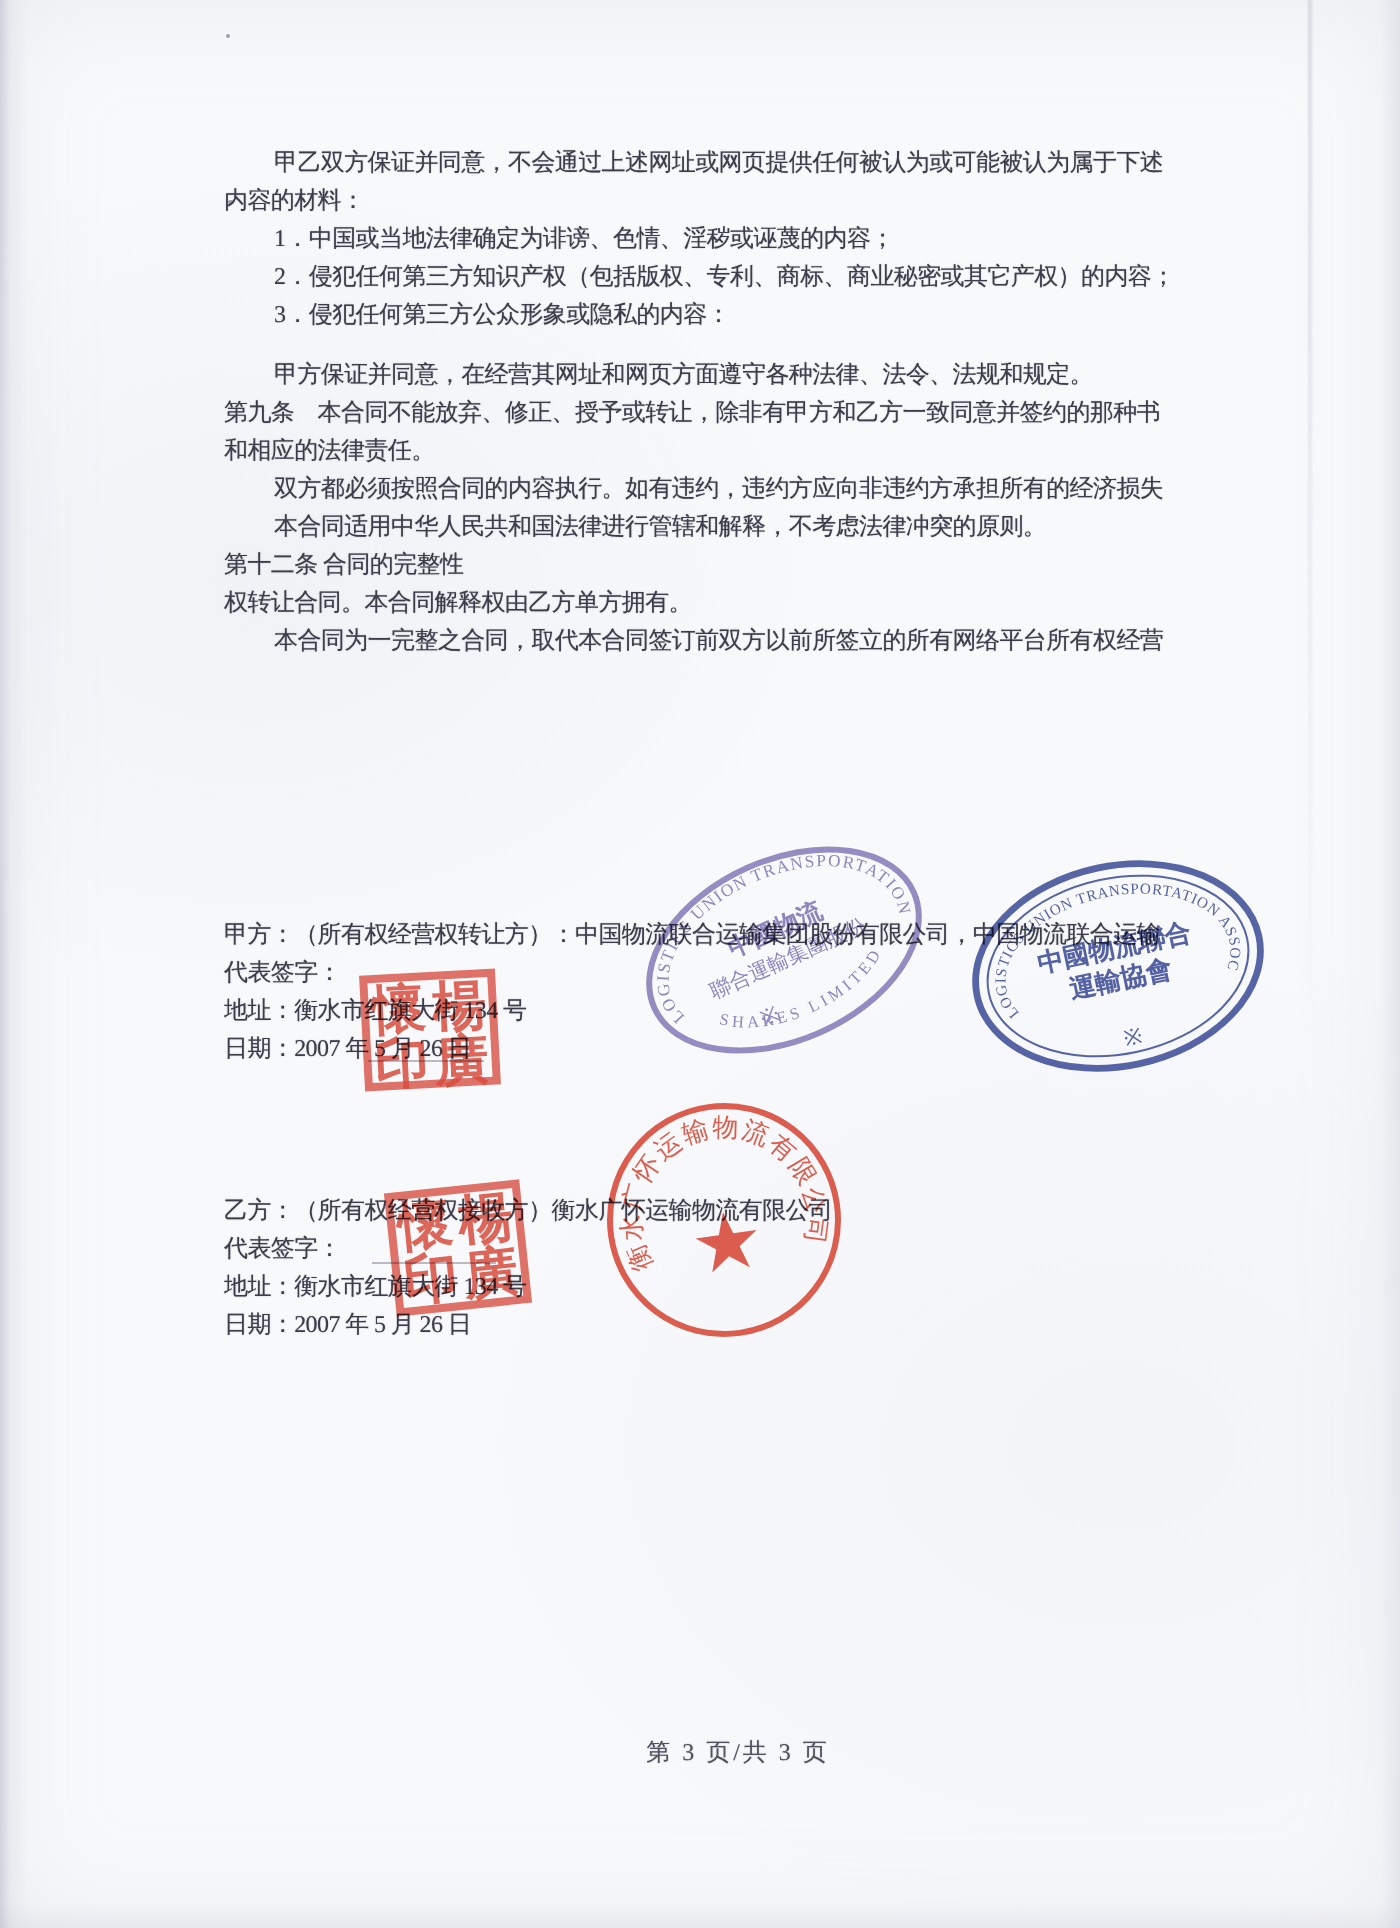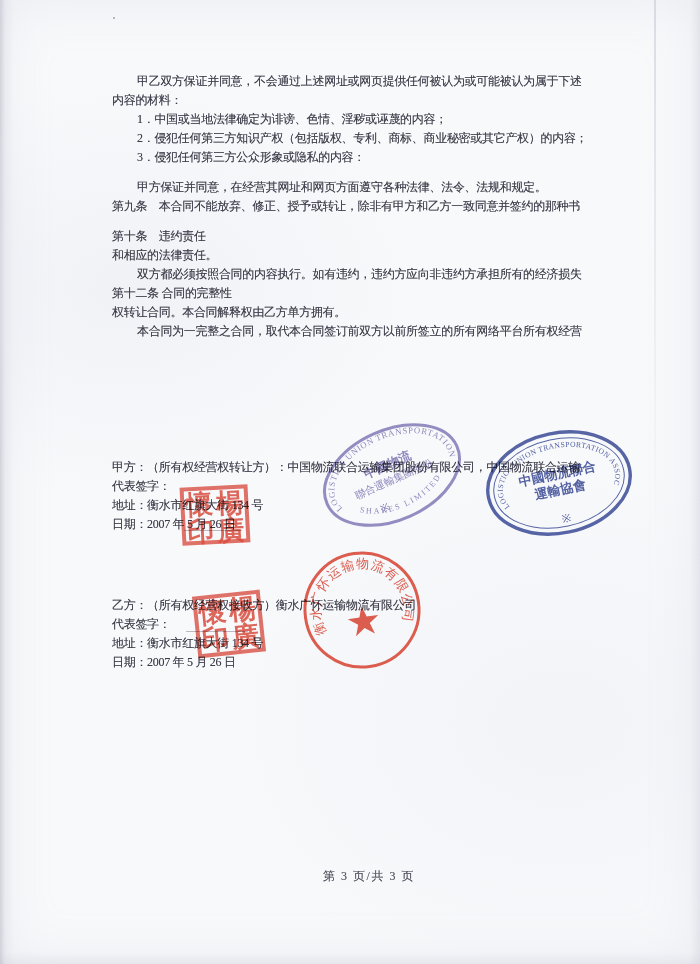--- a/index.html
+++ b/index.html
@@ -84,23 +84,23 @@
   <div class="speck" style="left:114px;top:100px;width:3px;height:2px;"></div>
 
   <div id="body-text" class="doc-text">
     <div class="line ind">甲乙双方保证并同意，不会通过上述网址或网页提供任何被认为或可能被认为属于下述</div>
     <div class="line">内容的材料：</div>
     <div class="line ind">1．中国或当地法律确定为诽谤、色情、淫秽或诬蔑的内容；</div>
     <div class="line ind">2．侵犯任何第三方知识产权（包括版权、专利、商标、商业秘密或其它产权）的内容；</div>
     <div class="line ind">3．侵犯任何第三方公众形象或隐私的内容：</div>
     <div class="line ind gap">甲方保证并同意，在经营其网址和网页方面遵守各种法律、法令、法规和规定。</div>
     <div class="line">第九条　本合同不能放弃、修正、授予或转让，除非有甲方和乙方一致同意并签约的那种书</div>
-    <div class="line gap">第十条　违约责任</div>
     <div class="line">和相应的法律责任。</div>
     <div class="line ind">双方都必须按照合同的内容执行。如有违约，违约方应向非违约方承担所有的经济损失</div>
+    <div class="line ind">本合同适用中华人民共和国法律进行管辖和解释，不考虑法律冲突的原则。</div>
     <div class="line">第十二条 合同的完整性</div>
     <div class="line">权转让合同。本合同解释权由乙方单方拥有。</div>
     <div class="line ind">本合同为一完整之合同，取代本合同签订前双方以前所签立的所有网络平台所有权经营</div>
   </div>
 
   <div id="party-a" class="party-block doc-text">
     <div class="line">甲方：（所有权经营权转让方）：中国物流联合运输集团股份有限公司，中国物流联合运输</div>
     <div class="line">代表签字：</div>
     <div class="line">地址：衡水市红旗大街 134 号</div>
     <div class="line">日期：2007 年 5 月 26 日</div>

